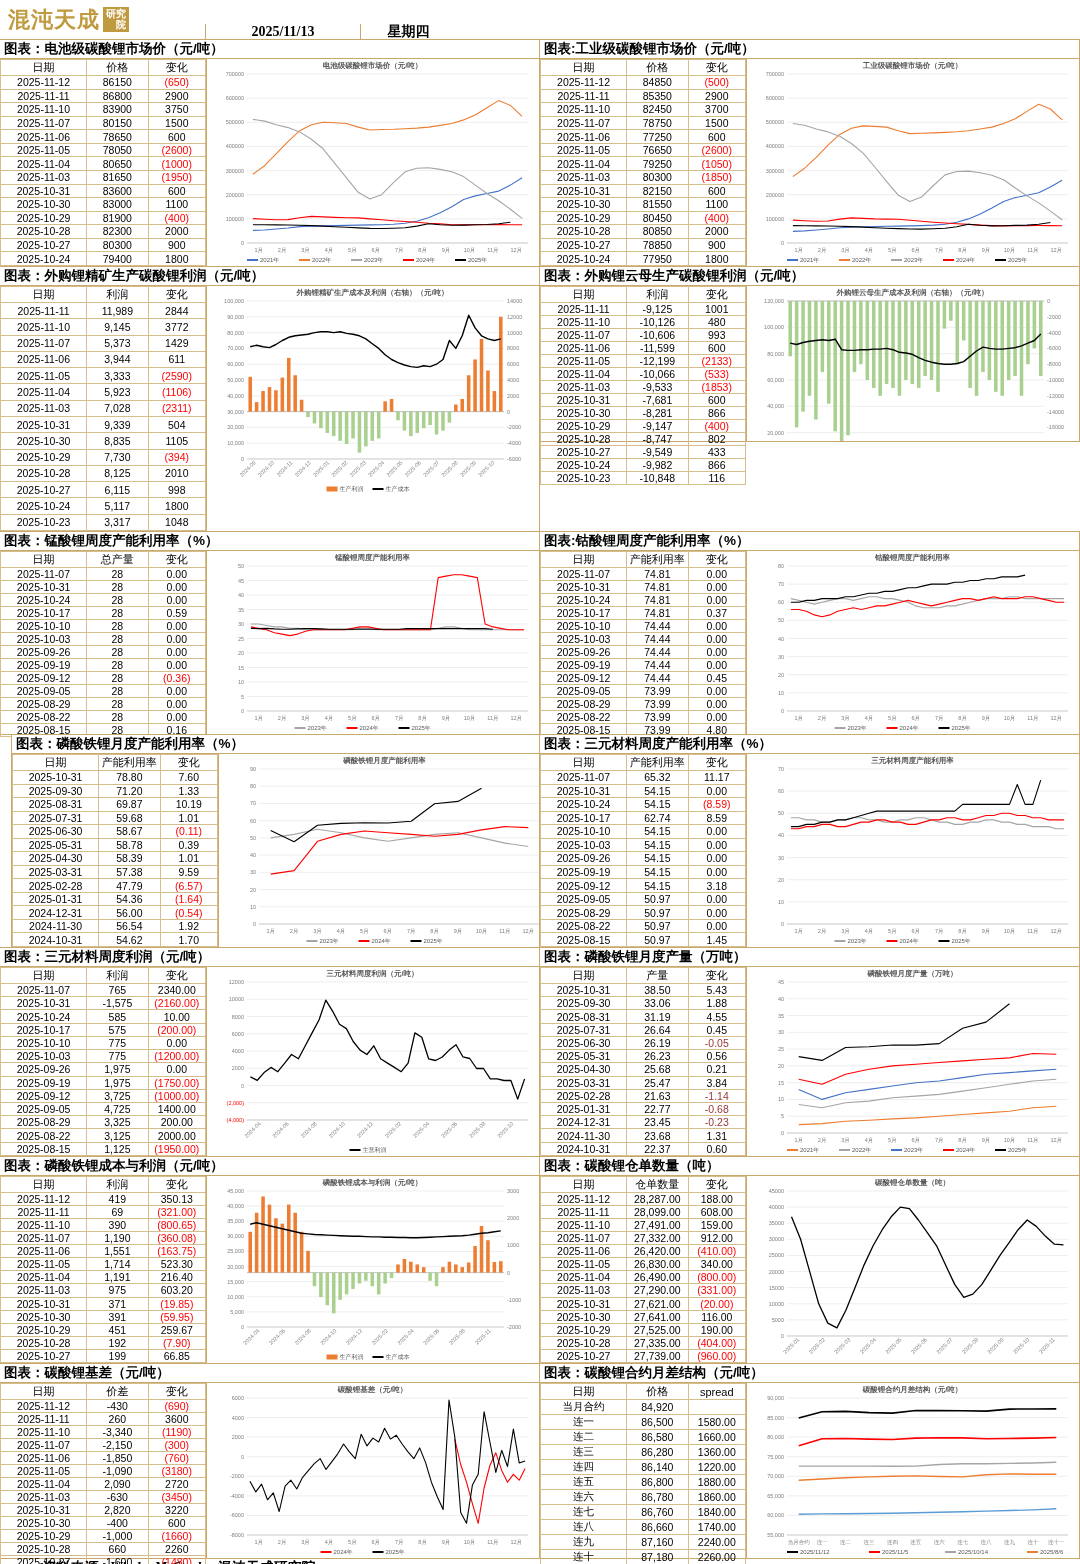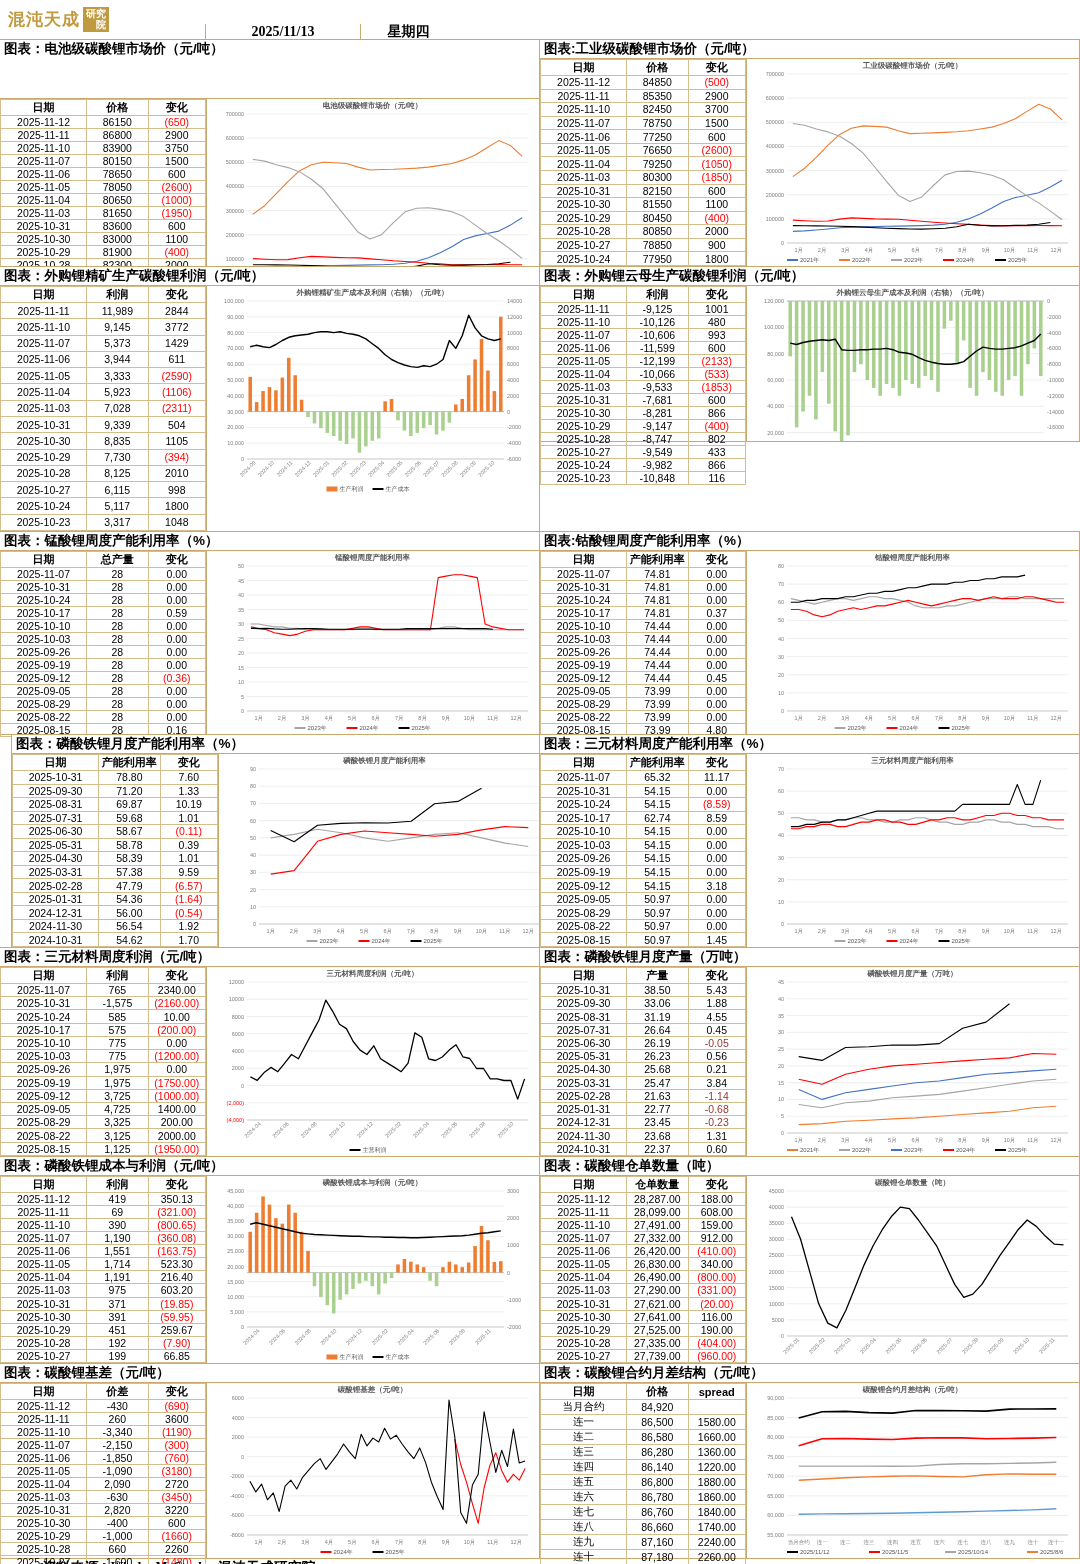--- a/index.html
+++ b/index.html
@@ -1,35 +1,35 @@
 <!DOCTYPE html>
 <html><head>
 <meta charset="utf-8">
 <style>
   * { box-sizing: border-box; }
   body { margin:0; background:#ffffff; font-family:"Liberation Sans", sans-serif; color:#000; }
   .page { width:1080px; height:1564px; display:flex; flex-direction:column; overflow:hidden; background:#fff; }
 
   header.top { height:40px; min-height:40px; display:flex; align-items:stretch; border-bottom:1px solid #c9a96b; }
   .logo { width:205px; display:flex; align-items:center; padding-left:8px; gap:3px; }
-  .logo-main { font-family:"Liberation Serif", serif; font-weight:bold; font-size:17px; color:#c09a3e; letter-spacing:1px; }
+  .logo-main { font-family:"Liberation Serif", serif; font-weight:bold; font-size:22px; color:#c09a3e; letter-spacing:1px; }
   .logo-badge { background:#c09a3e; color:#fff; font-size:10px; font-weight:bold; padding:2px 3px; line-height:1.05; display:inline-block; text-align:right; width:26px; }
   .title { flex:1; display:flex; align-items:center; justify-content:center; font-family:"Liberation Serif", serif; font-weight:bold; font-size:21px; }
   .hcell { display:flex; align-items:center; justify-content:center; font-family:"Liberation Serif", serif; font-weight:bold; font-size:14px; border-left:1px solid #c9a96b;margin-top:24px; }
   .hdate { width:155px; }
   .hweek { width:96px; }
 
   main#grid { display:grid; grid-template-columns:540px 540px; }
   .sec { border:1px solid #c9a96b; margin:-1px 0 0 -1px; display:flex; flex-direction:column; background:#fff; }
   .sec-title { height:18px; line-height:18px; font-weight:bold; font-size:13.5px; padding-left:4px; white-space:nowrap; overflow:hidden; }
   .sec-body { flex:1; display:flex; min-height:0; border-top:1px solid #c9a96b; }
   .tbl-wrap { width:207px; min-width:207px; border-right:1px solid #c9a96b; }
   .tbl-wrap table { width:100%; height:100%; border-collapse:collapse; table-layout:fixed; }
   .tbl-wrap th, .tbl-wrap td { border:1px solid #d6bd8c; text-align:center; padding:0 1px; font-size:10.5px; overflow:hidden; white-space:nowrap; }
-  .tbl-wrap th { font-weight:bold; font-size:11px; }
+  .tbl-wrap th { font-weight:normal; font-size:11px; }
   td.red { color:#ff0000; }
   td.maroon { color:#953735; }
   .chart-wrap { flex:1; position:relative; overflow:hidden; }
   .chart-wrap svg { display:block; }
 
   footer { flex:1; display:flex; align-items:center; padding-left:40px; font-family:"Liberation Serif", serif; font-weight:bold; font-style:italic; font-size:14px; }
 </style>
 </head>
 <body>
 
@@ -37,21 +37,21 @@
   <header class="top">
     <div class="logo">
       <span class="logo-main">混沌天成</span>
       <span class="logo-badge">研究院</span>
     </div>
     <div class="hcell hdate">2025/11/13</div>
     <div class="hcell hweek">星期四</div>
   </header>
 
   <main id="grid">
-      <section class="sec" style="height: 228px; gap: 40px;">
+      <section class="sec" style="height: 228px;">
         <div class="sec-title">图表：电池级碳酸锂市场价（元/吨）</div>
         <div class="sec-body">
           <div class="tbl-wrap">
             <table>
               <colgroup>
                 <col style="width: 42%;">
                 <col style="width: 30%;">
                 <col style="width: 28%;">
               </colgroup>
               <thead>

